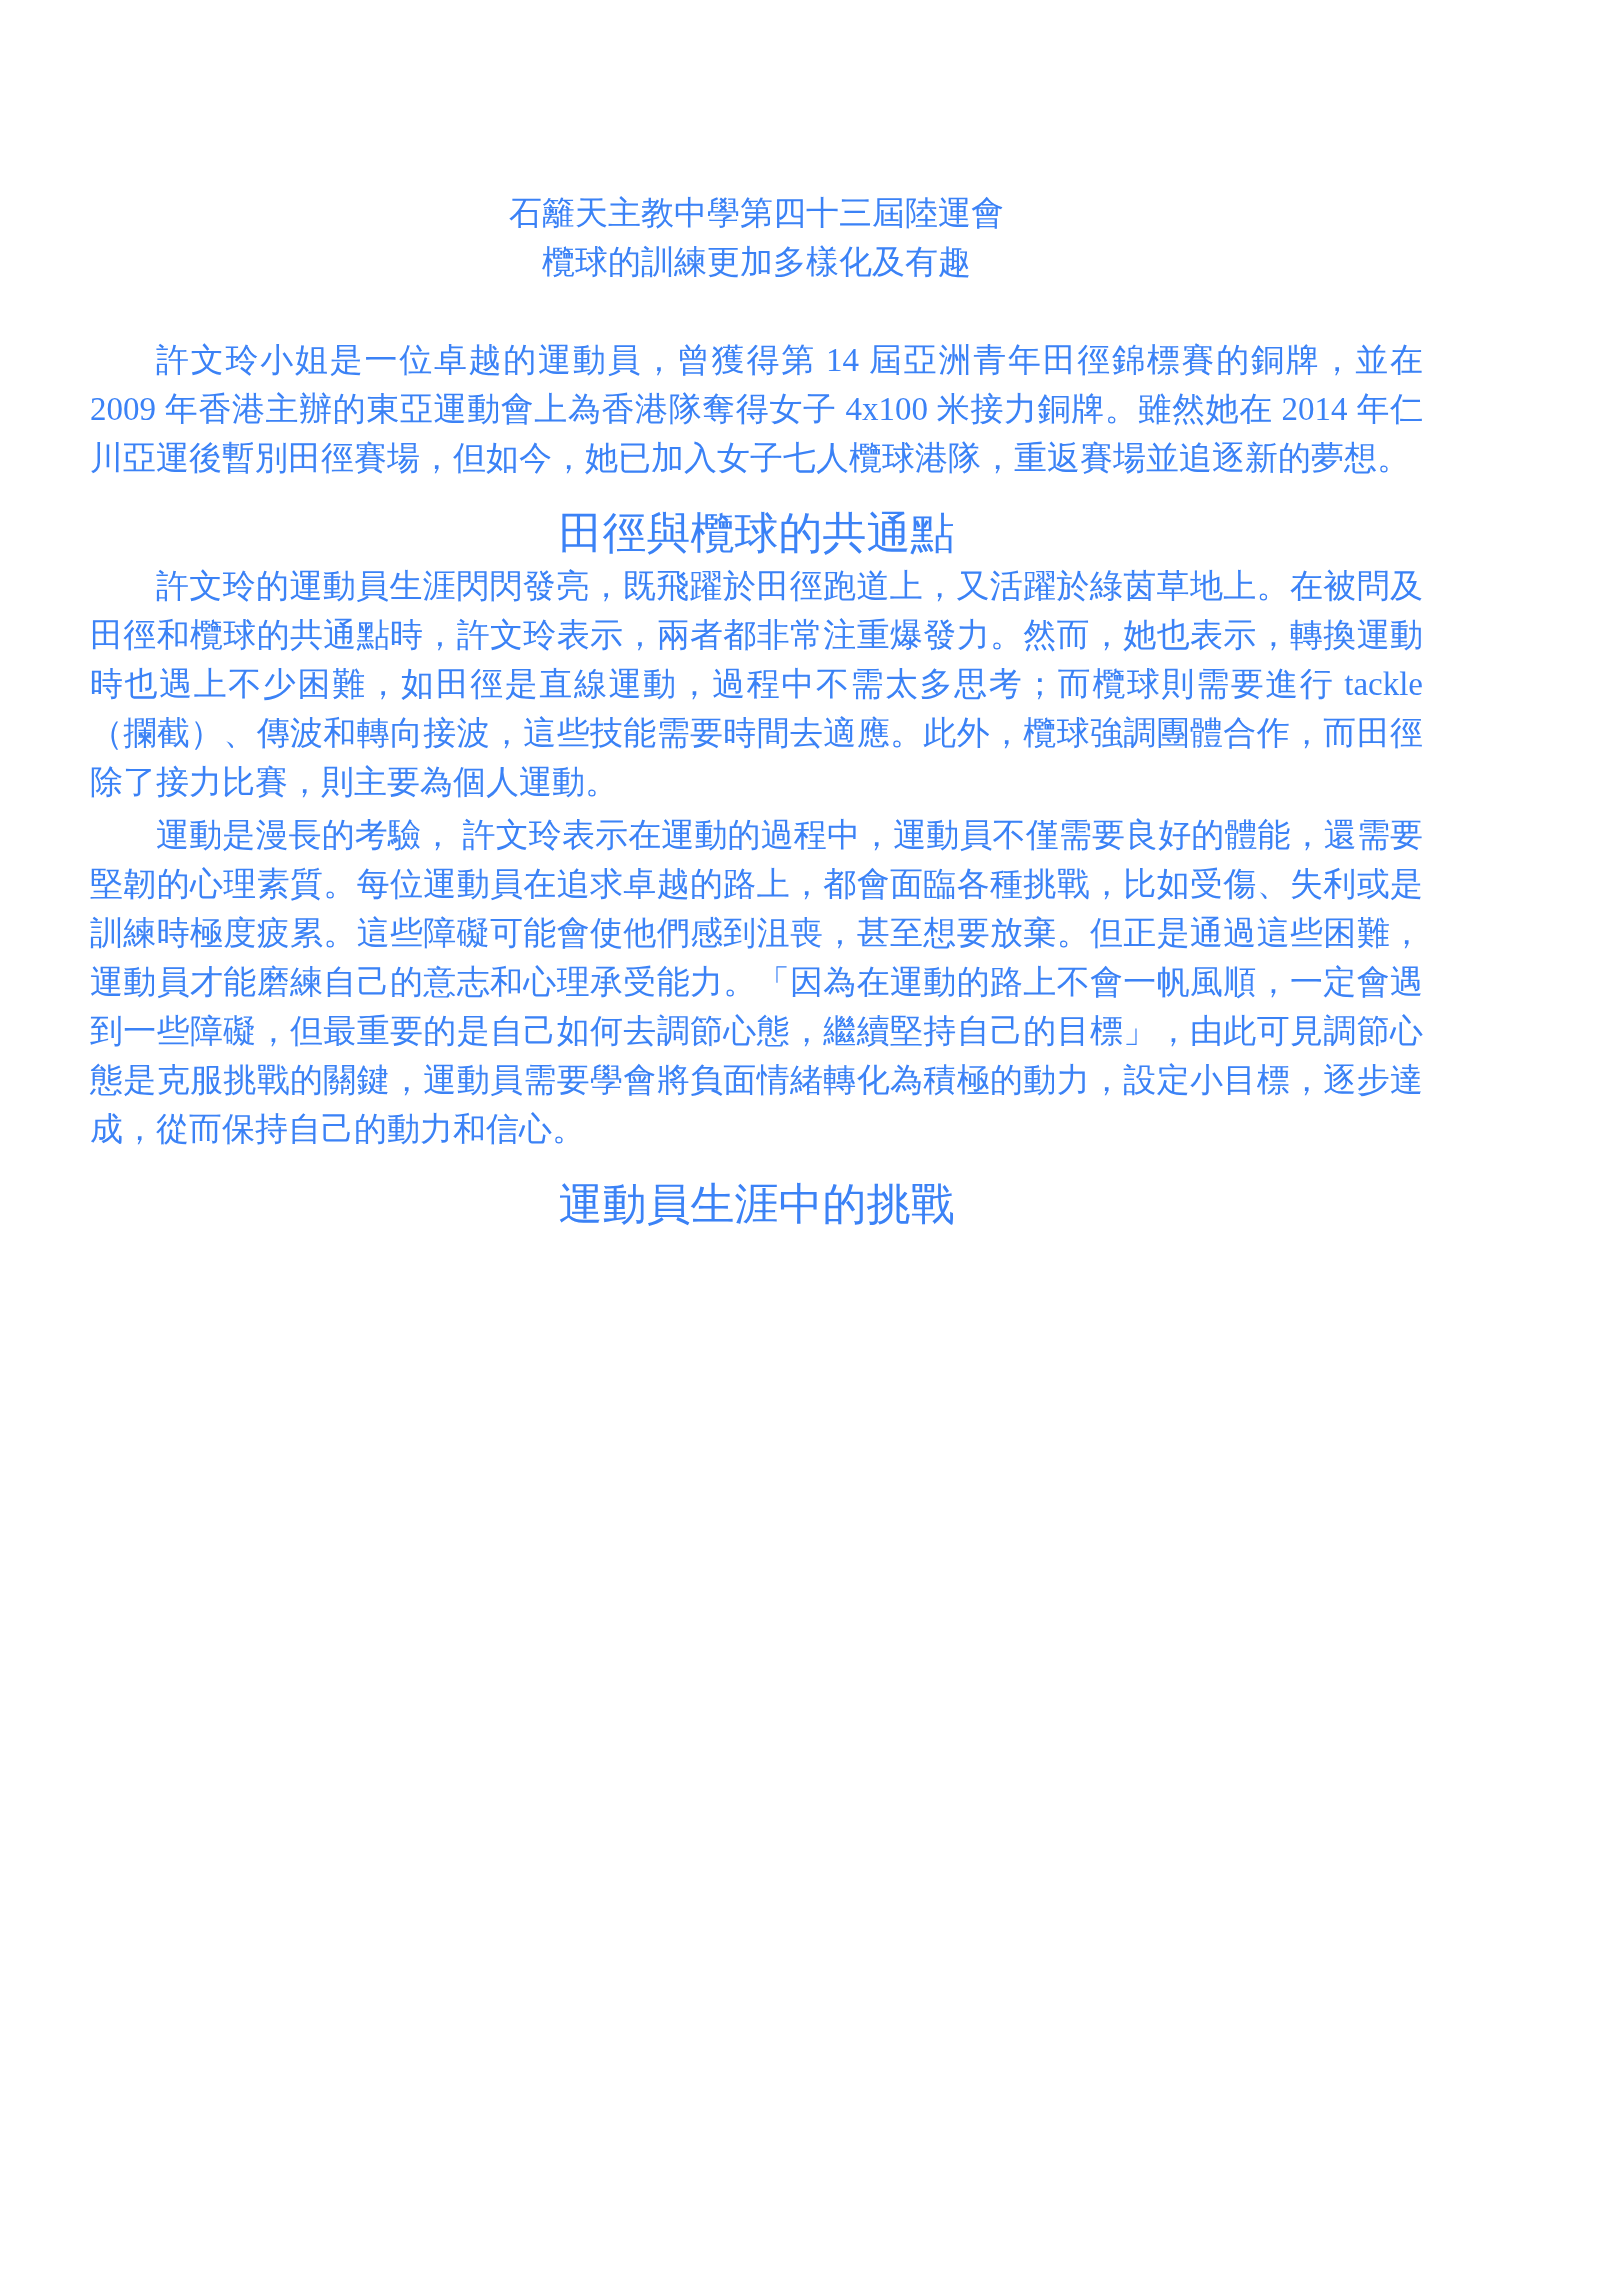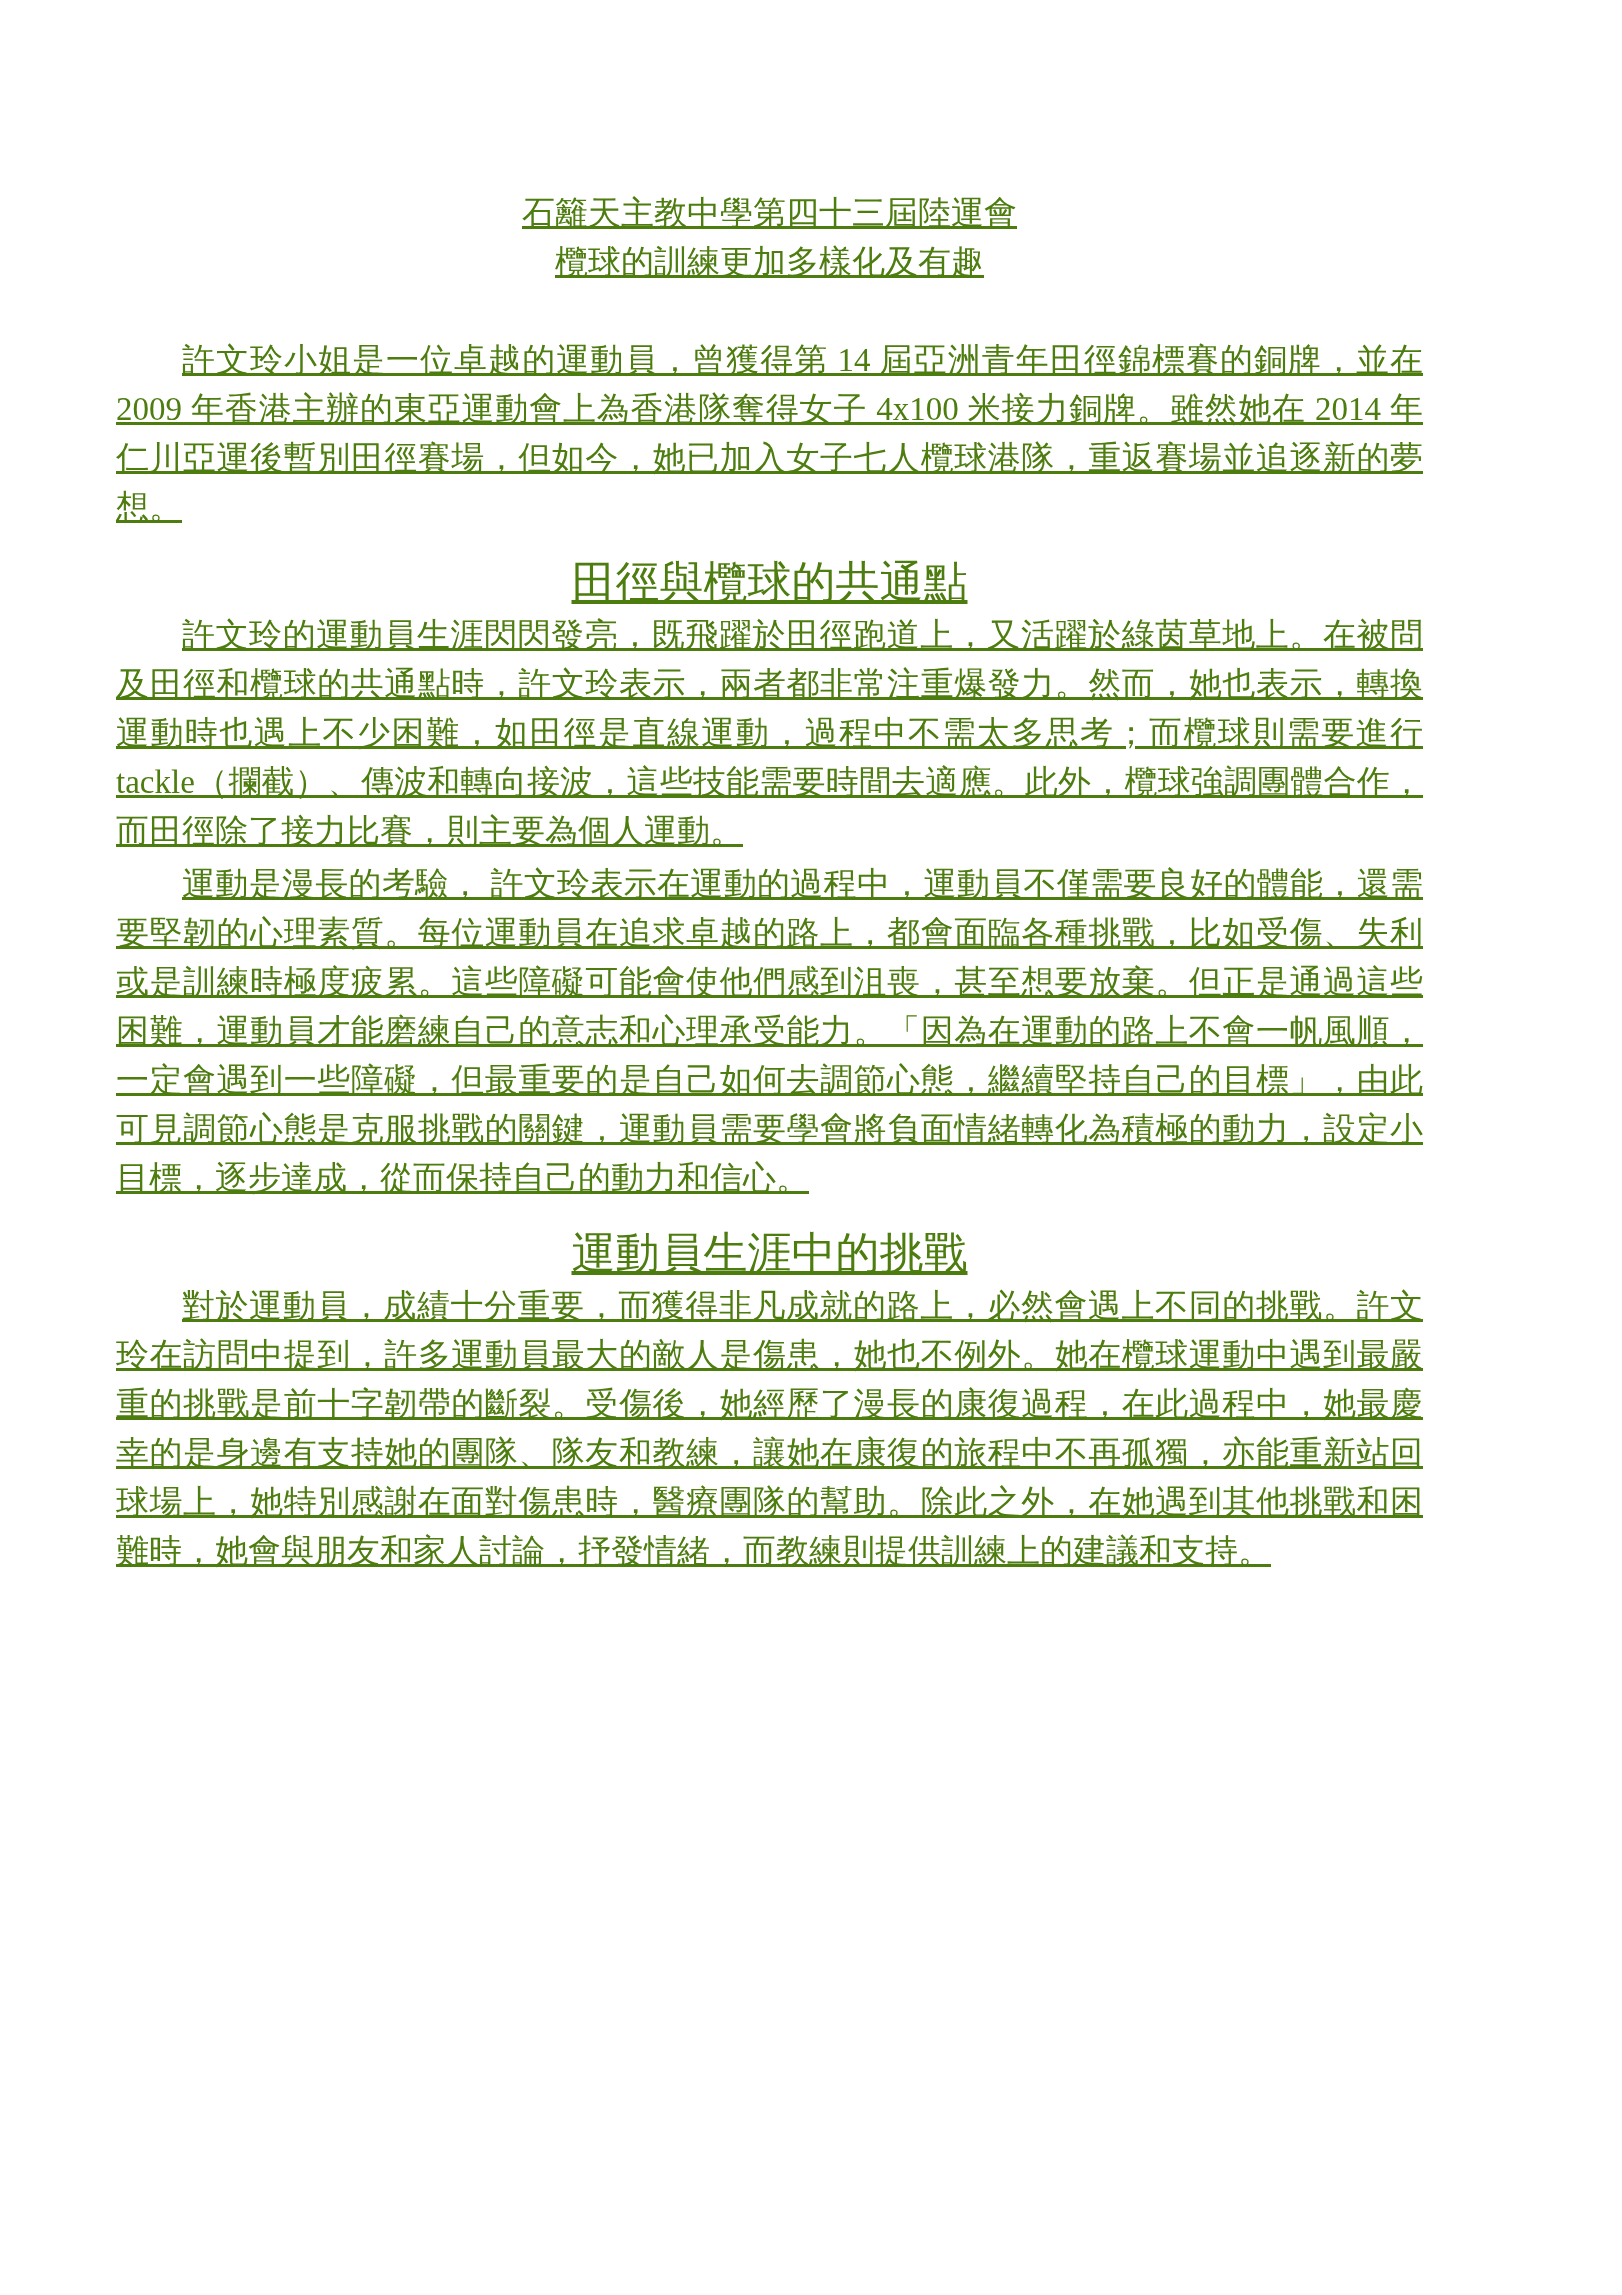--- a/index.html
+++ b/index.html
@@ -6,28 +6,27 @@
     margin: 0;
     padding: 0;
     background: #ffffff;
   }
   .page {
     position: relative;
     width: 1623px;
     height: 2295px;
     box-sizing: border-box;
     background: #ffffff;
-    color: #4d7c0f;
-    padding: 189px 196px 0 112px;
+    color: #3b82f6;
+    padding: 189px 196px 0 86px;
     font-family: "Liberation Serif", "DejaVu Serif", serif;
     font-size: 33px;
     line-height: 49px;
     text-align: justify;
     overflow: hidden;
-    text-decoration: underline;
   }
   .doc-title {
     text-align: center;
     margin: 0 0 49px 0;
   }
   .doc-title .title-line {
     display: block;
   }
   .body-paragraph {
     margin: 4px;
@@ -56,16 +55,15 @@
   </div>
 
   <p class="body-paragraph">許文玲小姐是一位卓越的運動員，曾獲得第 14 屆亞洲青年田徑錦標賽的銅牌，並在 2009 年香港主辦的東亞運動會上為香港隊奪得女子 4x100 米接力銅牌。雖然她在 2014 年仁川亞運後暫別田徑賽場，但如今，她已加入女子七人欖球港隊，重返賽場並追逐新的夢想。</p>
 
   <h2 class="section-heading">田徑與欖球的共通點</h2>
   <p class="body-paragraph">許文玲的運動員生涯閃閃發亮，既飛躍於田徑跑道上，又活躍於綠茵草地上。在被問及田徑和欖球的共通點時，許文玲表示，兩者都非常注重爆發力。然而，她也表示，轉換運動時也遇上不少困難，如田徑是直線運動，過程中不需太多思考；而欖球則需要進行 tackle（攔截）、傳波和轉向接波，這些技能需要時間去適應。此外，欖球強調團體合作，而田徑除了接力比賽，則主要為個人運動。</p>
 
   <p class="body-paragraph">運動是漫長的考驗， 許文玲表示在運動的過程中，運動員不僅需要良好的體能，還需要堅韌的心理素質。每位運動員在追求卓越的路上，都會面臨各種挑戰，比如受傷、失利或是訓練時極度疲累。這些障礙可能會使他們感到沮喪，甚至想要放棄。但正是通過這些困難，運動員才能磨練自己的意志和心理承受能力。「因為在運動的路上不會一帆風順，一定會遇到一些障礙，但最重要的是自己如何去調節心態，繼續堅持自己的目標」，由此可見調節心態是克服挑戰的關鍵，運動員需要學會將負面情緒轉化為積極的動力，設定小目標，逐步達成，從而保持自己的動力和信心。</p>
 
   <h2 class="section-heading">運動員生涯中的挑戰</h2>
-  <p class="body-paragraph">對於運動員，成績十分重要，而獲得非凡成就的路上，必然會遇上不同的挑戰。許文玲在訪問中提到，許多運動員最大的敵人是傷患，她也不例外。她在欖球運動中遇到最嚴重的挑戰是前十字韌帶的斷裂。受傷後，她經歷了漫長的康復過程，在此過程中，她最慶幸的是身邊有支持她的團隊、隊友和教練，讓她在康復的旅程中不再孤獨，亦能重新站回球場上，她特別感謝在面對傷患時，醫療團隊的幫助。除此之外，在她遇到其他挑戰和困難時，她會與朋友和家人討論，抒發情緒，而教練則提供訓練上的建議和支持。</p>
 
 </div>
 
 
 </body></html>

